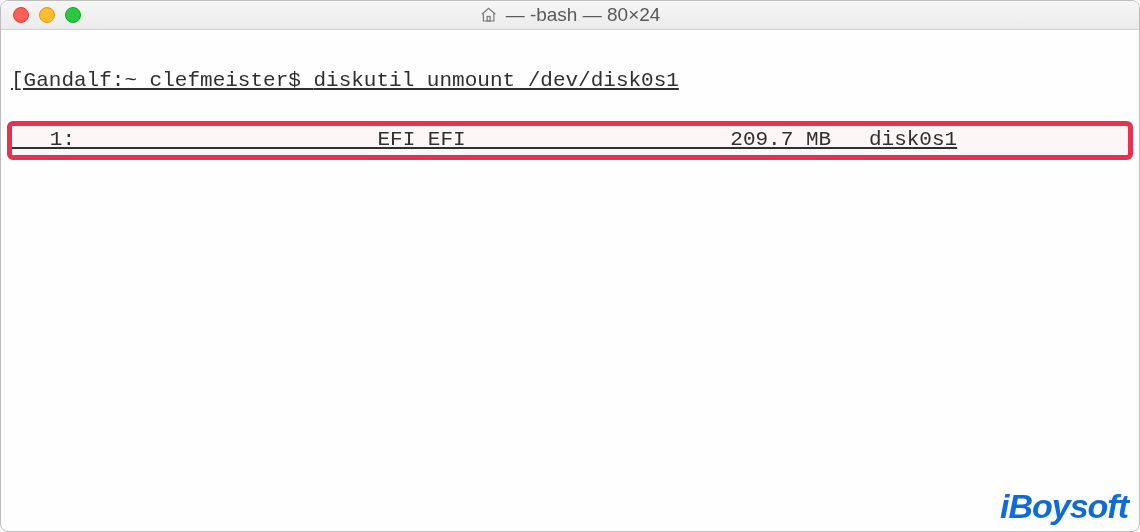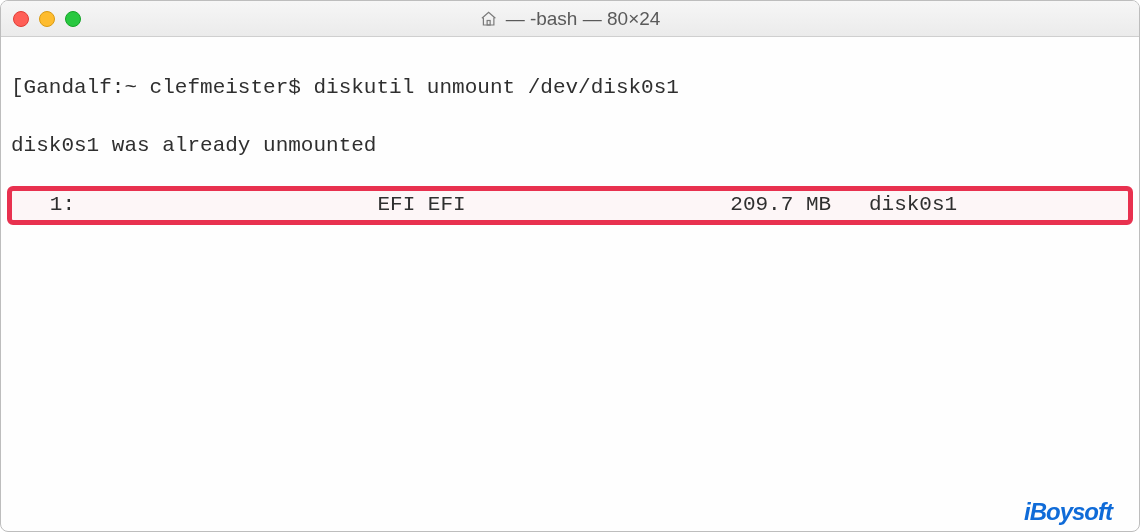--- a/index.html
+++ b/index.html
@@ -14,21 +14,21 @@
   }
   .window {
     width: 100%;
     height: 100%;
     border: 1px solid #bdbdbd;
     border-radius: 8px;
     overflow: hidden;
     background: #fefefe;
   }
   .titlebar {
-    height: 36px;
+    height: 29px;
     background: linear-gradient(#f6f6f6, #ebebeb);
     border-bottom: 1px solid #cfcfcf;
     display: flex;
     align-items: center;
     padding: 0 12px;
     position: relative;
   }
   .traffic {
     display: flex;
     gap: 10px;
@@ -58,36 +58,36 @@
     height: 18px;
     display: inline-block;
   }
   .term {
     padding: 8px 10px 10px 10px;
     white-space: pre;
     line-height: 1.38;
     color: #2f2f2f;
     font-weight: 500;
   }
-  .row { display: block; }
+  .row { display: block; text-decoration: underline; }
   .highlight-box {
     border: 5px solid #e8314f;
     border-radius: 6px;
     margin: -4px -4px -4px -4px;
     padding: 0 0 0 0;
     background: rgba(232,49,79,0.04);
   }
   .watermark {
     position: absolute;
-    right: 28px;
+    right: 12px;
     bottom: 6px;
     font-family: Arial, "Helvetica Neue", sans-serif;
     font-weight: 900;
     font-style: italic;
-    font-size: 24px;
+    font-size: 34px;
     color: #0f6bd8;
     letter-spacing: -1px;
   }
   .watermark .iw { font-style: italic; }
 </style>
 </head>
 <body>
 
 <div class="window">
   <div class="titlebar">
@@ -103,21 +103,20 @@
           <path d="M5 10 V20 H19 V10"></path>
           <rect x="10" y="14" width="4" height="6"></rect>
         </svg>
       </span>
       <span>— -bash — 80×24</span>
     </div>
   </div>
 
   <div class="term">
 <span class="row"><span>[Gandalf:~ clefmeister$ </span><span>diskutil unmount /dev/disk0s1</span></span>
-<span class="row">disk0s1 was already unmounted</span>
 <div class="highlight-box"><span class="row">   1:                        EFI EFI                     209.7 MB   disk0s1</span></div>
 
 
 
 
 
 
 
 
   </div>

